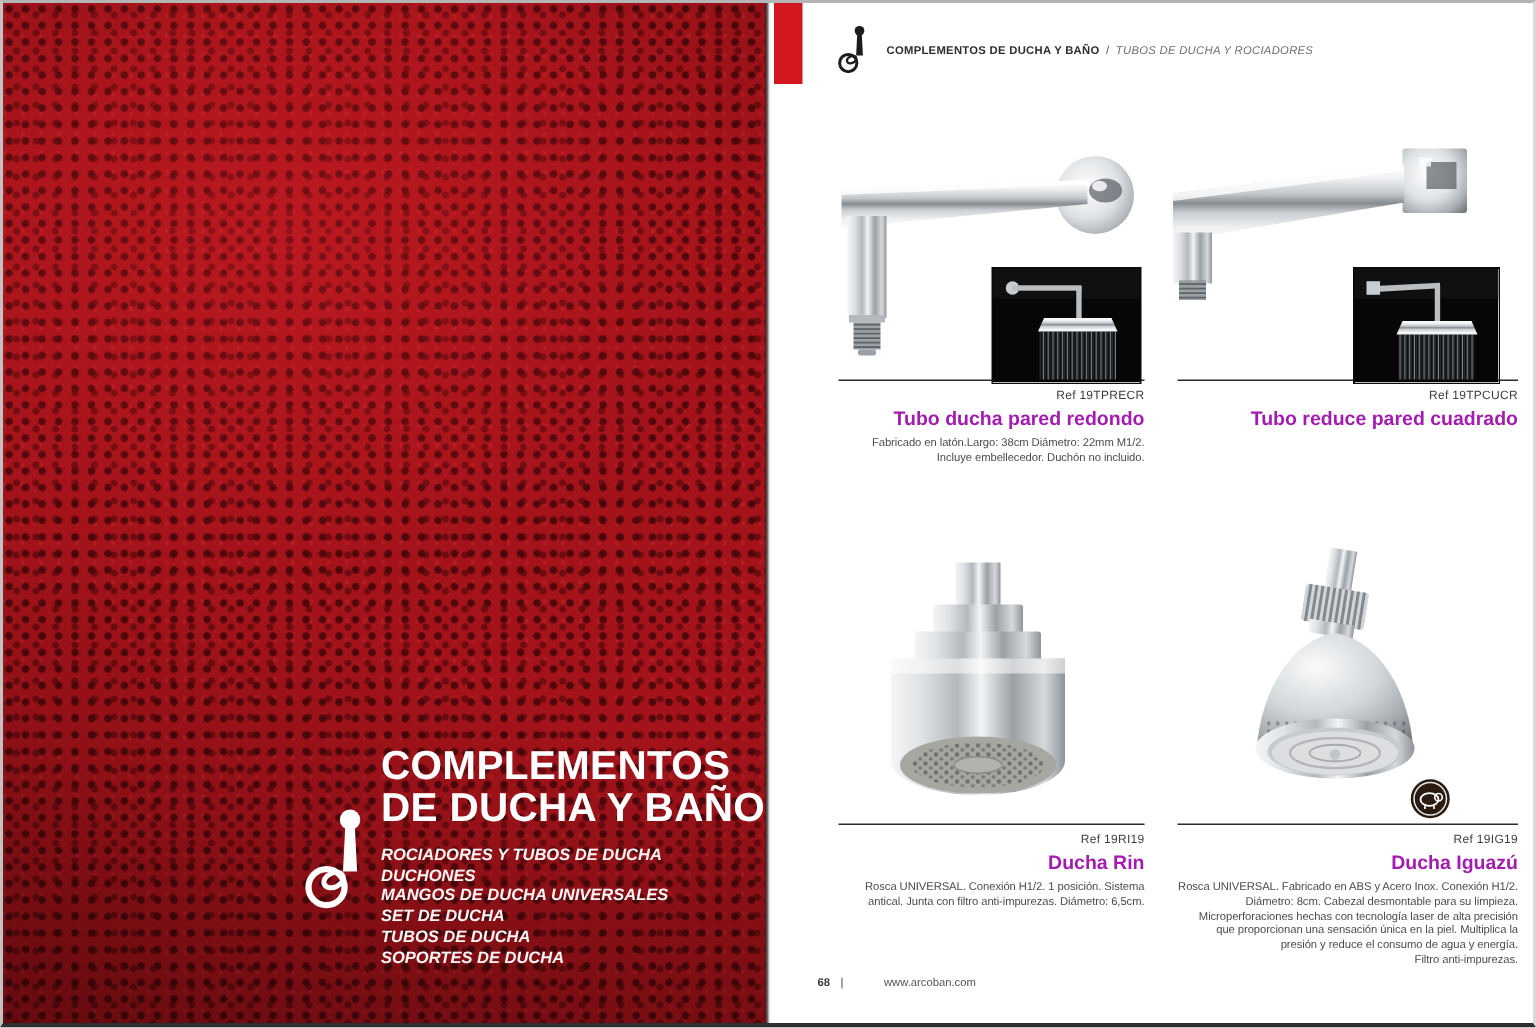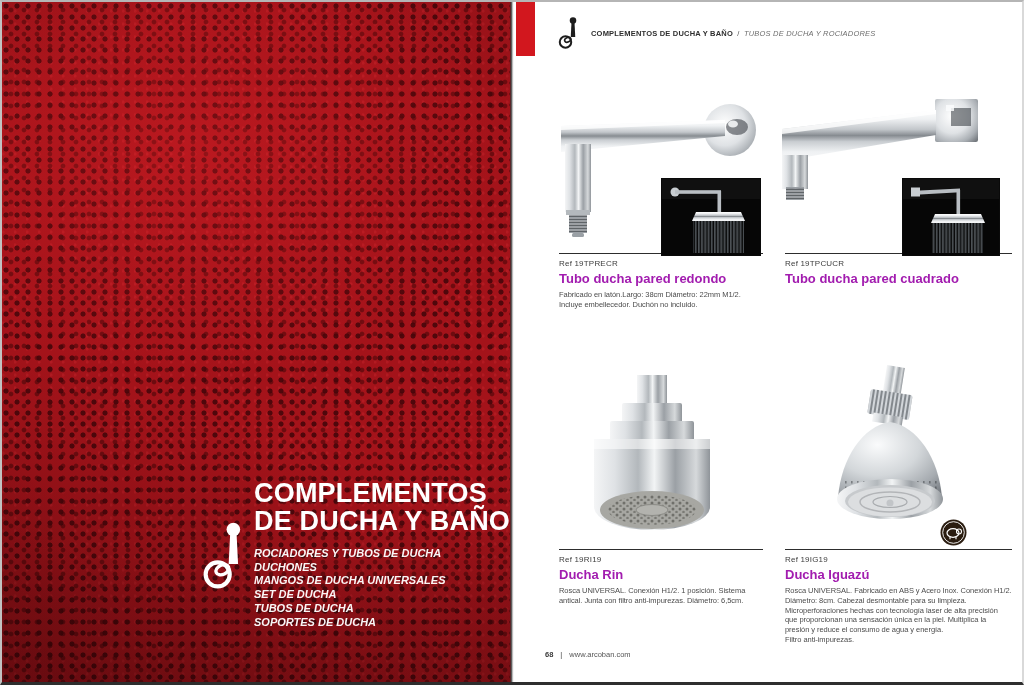--- a/index.html
+++ b/index.html
@@ -26,42 +26,42 @@
   .page-left::after {
     content:""; position:absolute; inset:0;
     background:
       radial-gradient(ellipse 430px 330px at 38% 22%, rgba(255,42,48,0.25), rgba(255,42,48,0) 70%),
       radial-gradient(ellipse 720px 640px at 48% 42%, rgba(0,0,0,0) 42%, rgba(0,0,0,0.20) 78%, rgba(35,0,2,0.45) 100%),
       linear-gradient(200deg, rgba(0,0,0,0) 60%, rgba(28,0,2,0.30) 95%);
   }
   .seam { position:absolute; left:508px; top:0; width:4px; height:100%; z-index:4;
     background:linear-gradient(90deg, #5c0c10, #555555 35%, #e9e9e9 75%, #ffffff); }
 
-  .intro { position:absolute; left:200px; top:478px; z-index:5; display:flex; color:#ffffff; }
+  .intro { position:absolute; left:200px; top:495px; z-index:5; display:flex; color:#ffffff; }
   .intro .glyph { width:46px; flex:0 0 46px; margin-top:2px; }
   .intro-text { margin-left:6px; }
   .lp-title { margin:0; font-size:27px; font-weight:bold; line-height:27.5px; letter-spacing:0.2px; color:#fff; }
   .lp-menu { list-style:none; margin:12px 0 0 0; padding:0;
     font-style:italic; font-weight:bold; font-size:11px; line-height:13.7px; color:#ffffff; opacity:0.96; }
 
   
   .page-right { position:absolute; left:512px; top:0; width:512px; height:100%; background:#ffffff; }
   .red-tab { position:absolute; left:514px; top:0px; width:19px; height:54px; background:#d2171e; z-index:6; }
 
   .rp-header { position:absolute; left:556px; top:12px; display:flex; align-items:center; z-index:6; color:#1d1d1d; }
   .rp-header .glyph { width:22px; height:38px; margin-right:11px; }
   .crumb { font-size:7.5px; letter-spacing:0.2px; white-space:nowrap; }
   .crumb .sec  { font-weight:bold; color:#2e2e2e; }
   .crumb .sep  { color:#555; margin:0 2px; }
   .crumb .sub  { font-style:italic; color:#6e6e6e; }
 
   .art   { position:absolute; z-index:1; }
   .inset { position:absolute; z-index:3; box-shadow:0 0 0 1px #0a0a0a; }
 
-  .pinfo { position:absolute; z-index:2; border-top:1.5px solid #2d2d2d; }
+  .pinfo { position:absolute; z-index:2; border-top:1.5px solid #2d2d2d;text-align:right; }
   .pref  { margin-top:5px; font-size:8px; color:#3c3c3c; letter-spacing:0.2px; }
   .pname { margin-top:3px; font-size:13px; font-weight:bold; color:#a21caf; }
   .pdesc { margin-top:4px; font-size:7.5px; line-height:9.8px; color:#4c4c4c; white-space:pre-line; letter-spacing:-0.05px; }
 
   #info1 { left:557px; top:251px; width:204px; }
   #info2 { left:783px; top:251px; width:227px; }
   #info3 { left:557px; top:547px; width:204px; }
   #info4 { left:783px; top:547px; width:227px; }
 
   #art1 { left:545px; top:98px;  width:215px; height:140px; }
@@ -70,21 +70,21 @@
   #art4 { left:823px; top:362px; width:130px; height:180px; }
 
   #inset1 { left:660px; top:177px; width:98px; height:76px; }
   #inset2 { left:901px; top:177px; width:96px; height:76px; }
 
   .badge { position:absolute; left:938px; top:517px; width:27px; height:27px; z-index:2; }
 
   .rp-footer { position:absolute; left:543px; top:648px; display:flex; align-items:center; font-size:7.5px; color:#3a3a3a; z-index:6; }
   .rp-footer .pg  { font-weight:bold; }
   .rp-footer .fsep { margin:0 7px; color:#444; }
-  .rp-footer .url { color:#555; }
+  .rp-footer .url { color:#555;margin-left:20px; }
 </style>
 </head>
 <body>
 
 <svg width="0" height="0" style="position:absolute" aria-hidden="true">
   <defs>
     <linearGradient id="chromeV" x1="0" y1="0" x2="0" y2="1">
       <stop offset="0" stop-color="#ffffff"></stop>
         <stop offset="0.18" stop-color="#eef0f2"></stop>
       <stop offset="0.38" stop-color="#c3c7cb"></stop>
@@ -261,21 +261,21 @@
     <line x1="16" y1="18" x2="16" y2="20.3" stroke="#ffffff" stroke-width="1.1"></line>
   </svg>
 
   <div id="info1" class="pinfo">
     <div class="pref">Ref 19TPRECR</div>
     <div class="pname">Tubo ducha pared redondo</div>
     <div class="pdesc">Fabricado en latón.Largo: 38cm Diámetro: 22mm M1/2. Incluye embellecedor. Duchón no incluido.</div>
   </div>
   <div id="info2" class="pinfo">
     <div class="pref">Ref 19TPCUCR</div>
-    <div class="pname">Tubo ducha pared cuadrado</div>
+    <div class="pname">Tubo reduce pared cuadrado</div>
   </div>
   <div id="info3" class="pinfo">
     <div class="pref">Ref 19RI19</div>
     <div class="pname">Ducha Rin</div>
     <div class="pdesc">Rosca UNIVERSAL. Conexión H1/2. 1 posición. Sistema antical. Junta con filtro anti-impurezas. Diámetro: 6,5cm.</div>
   </div>
   <div id="info4" class="pinfo">
     <div class="pref">Ref 19IG19</div>
     <div class="pname">Ducha Iguazú</div>
     <div class="pdesc">Rosca UNIVERSAL. Fabricado en ABS y Acero Inox. Conexión H1/2. Diámetro: 8cm. Cabezal desmontable para su limpieza. Microperforaciones hechas con tecnología laser de alta precisión que proporcionan una sensación única en la piel. Multiplica la presión y reduce el consumo de agua y energía.

